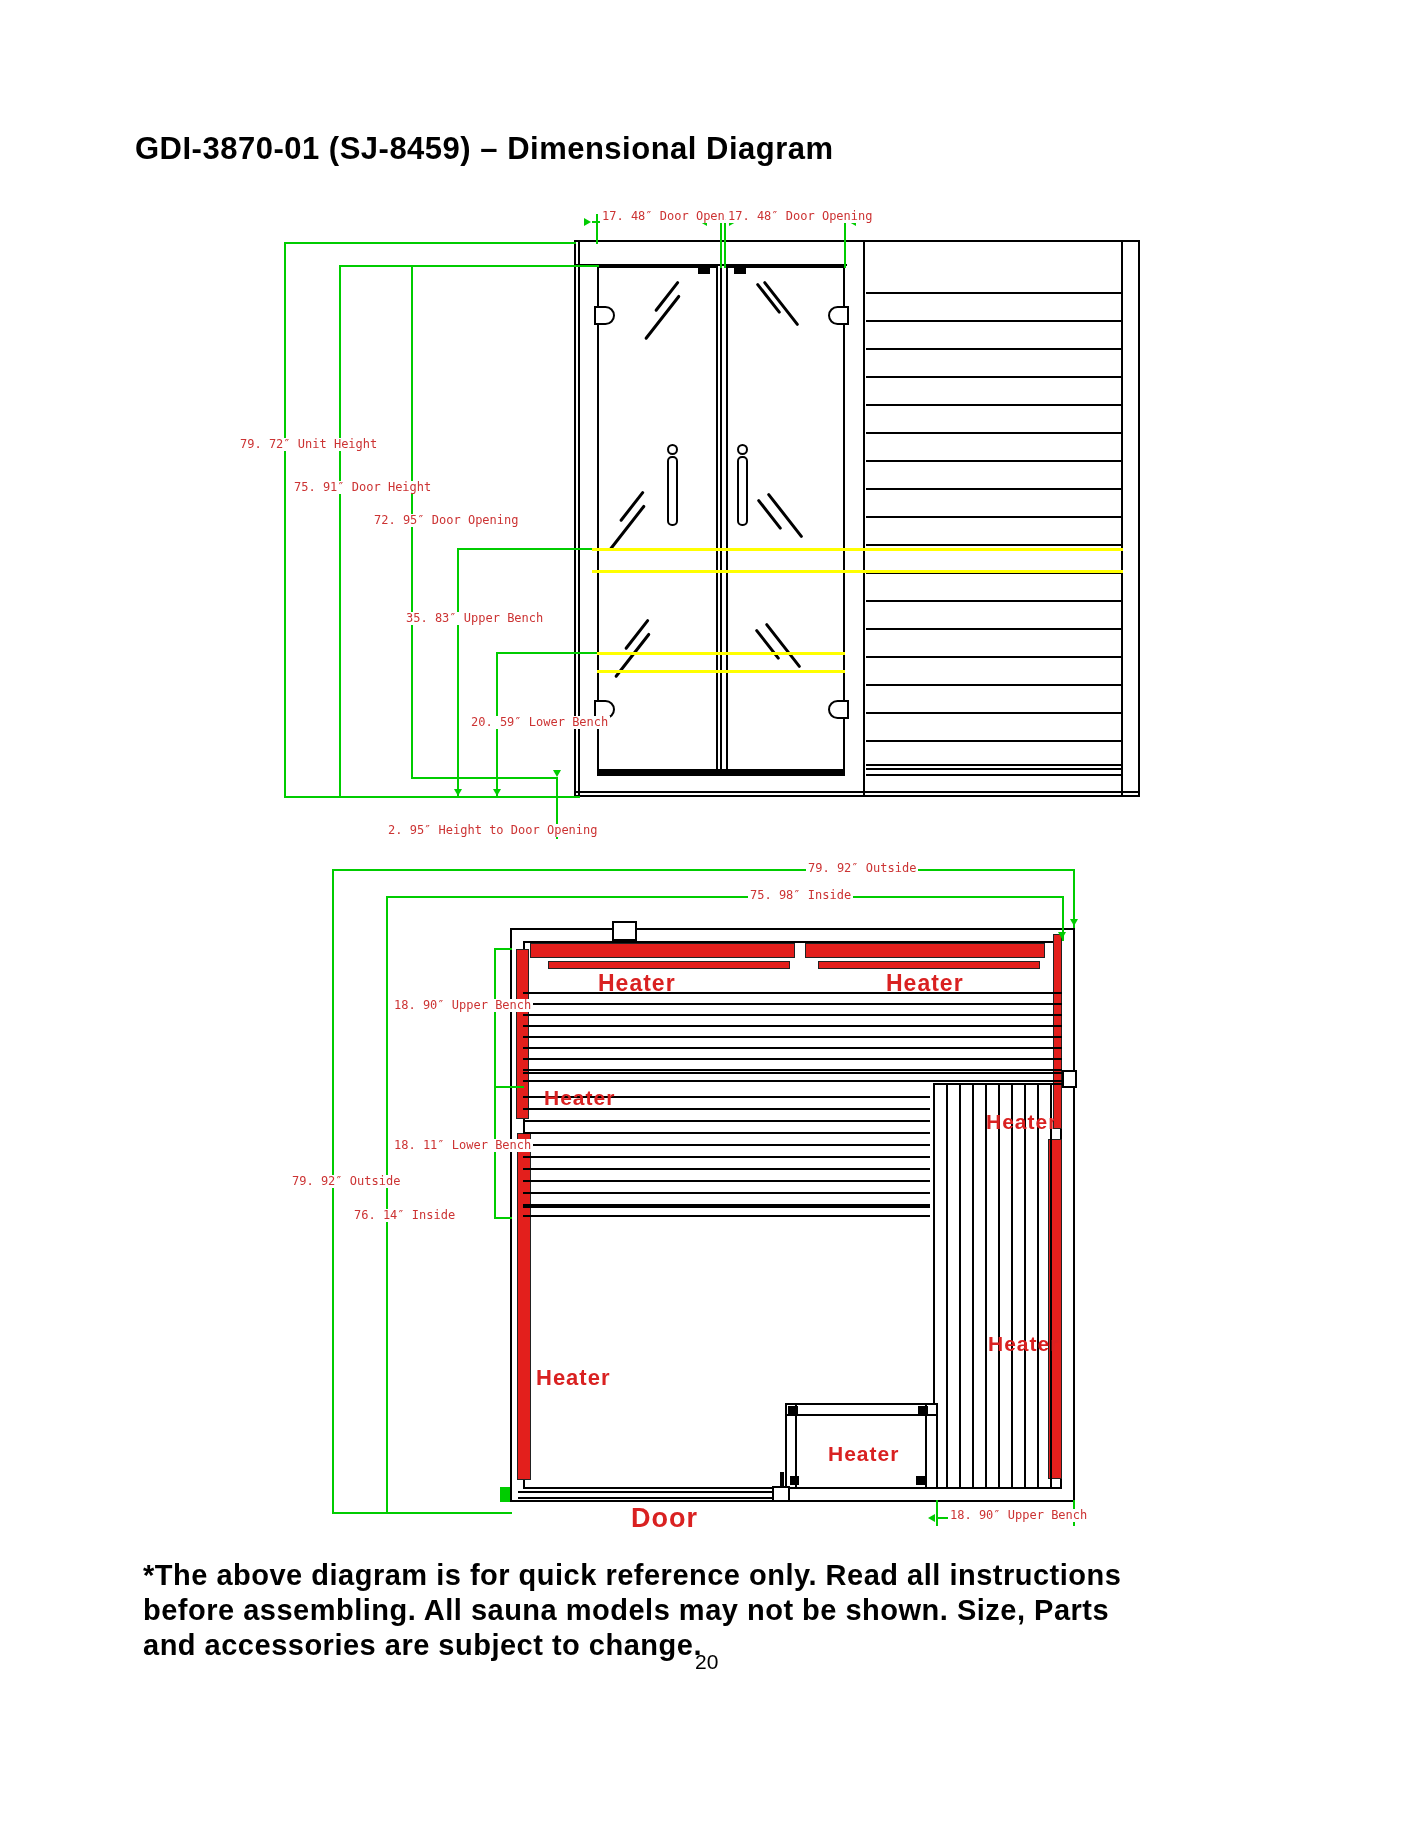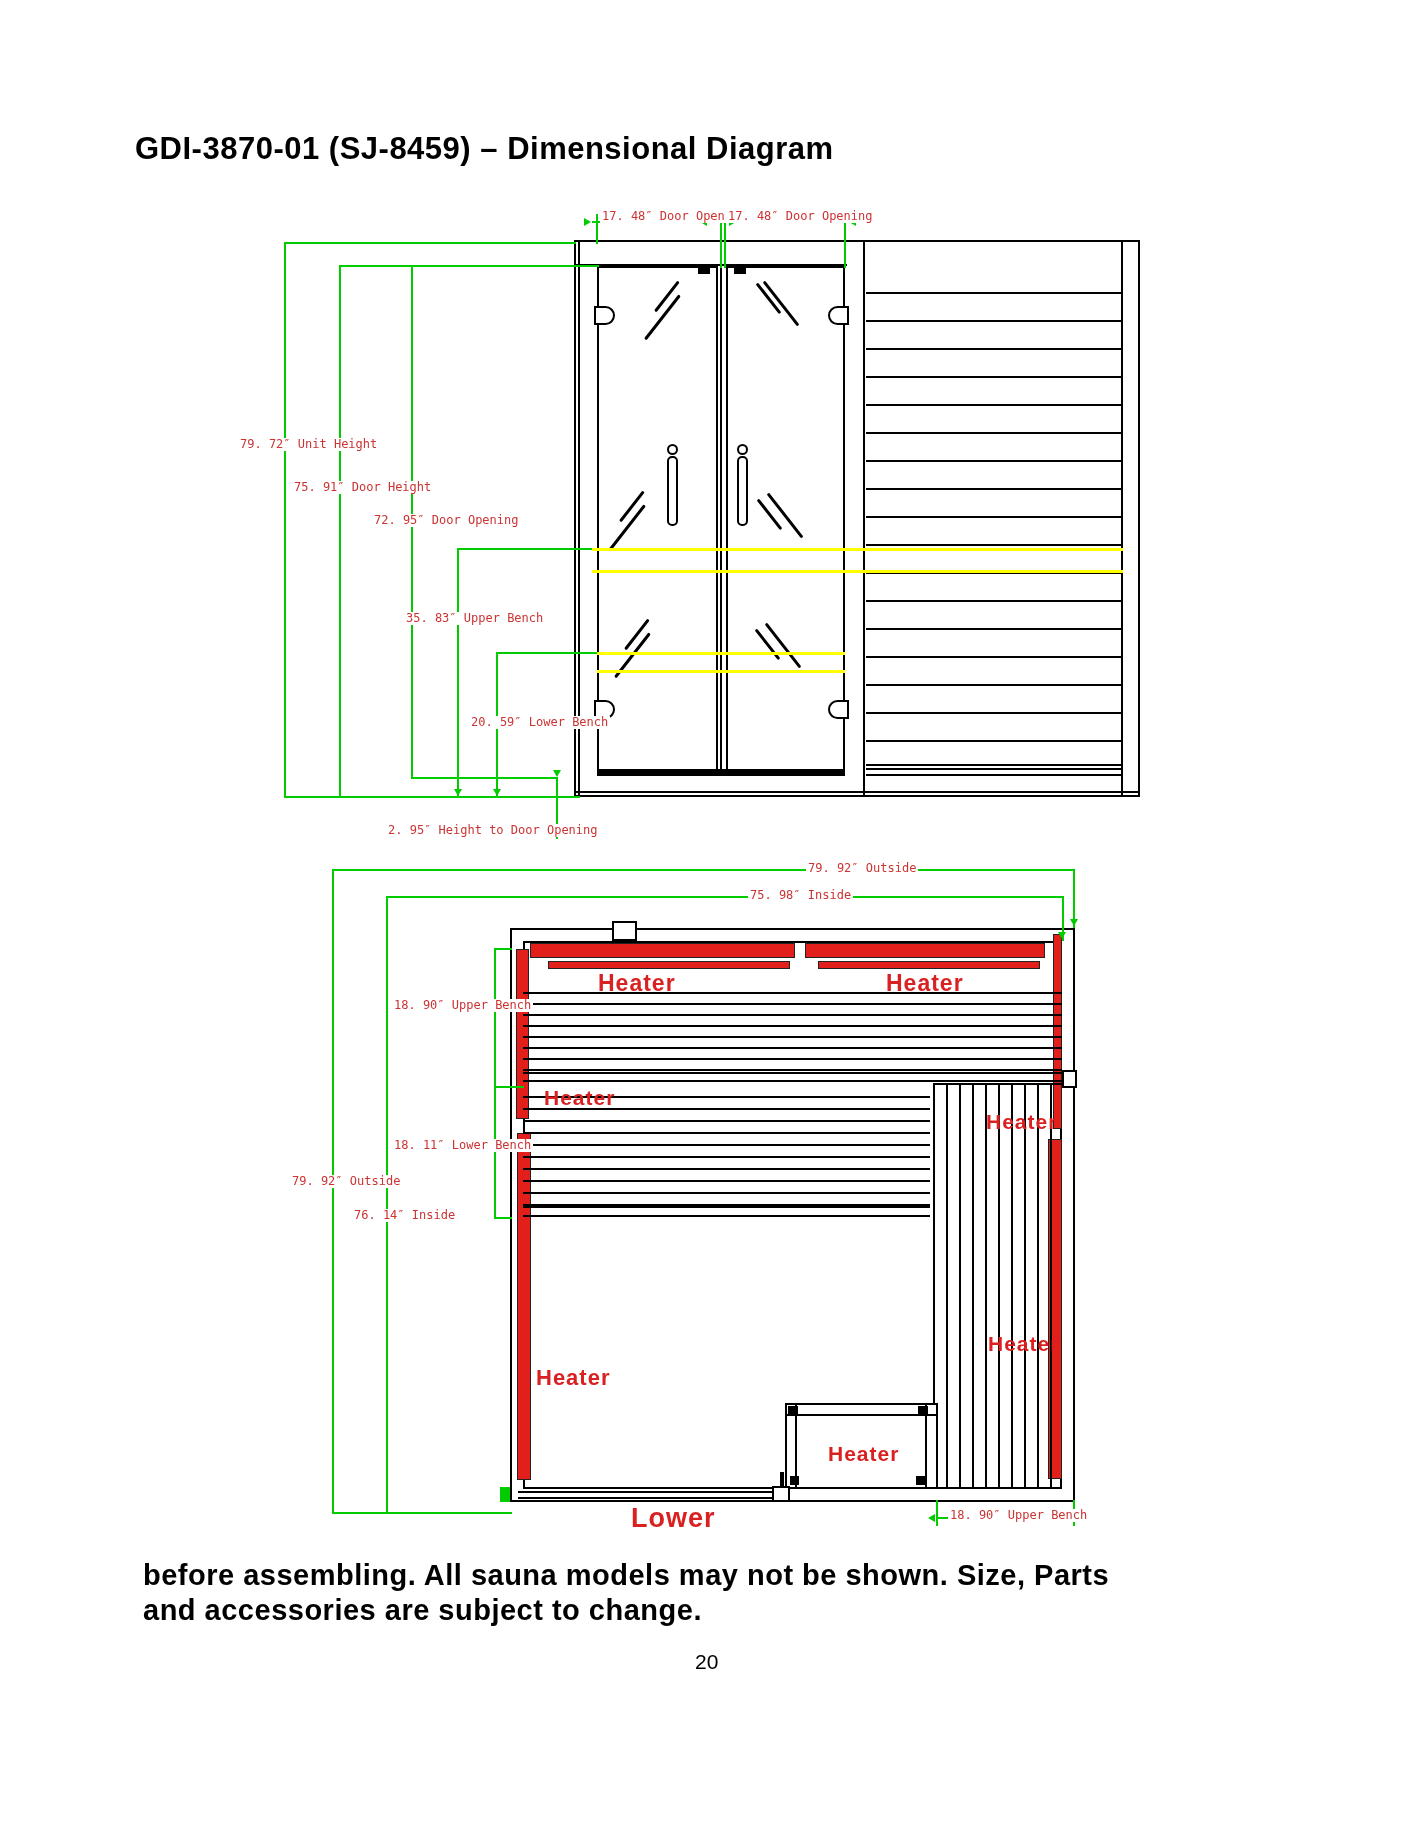--- a/index.html
+++ b/index.html
@@ -188,22 +188,23 @@
     <div class="lab" style="left:392px;top:1139px">18. 11″ Lower Bench</div>
     <div class="lab" style="left:948px;top:1509px">18. 90″ Upper Bench</div>
 
     <div class="heat" style="left:598px;top:970px;font-size:23px">Heater</div>
     <div class="heat" style="left:886px;top:970px;font-size:23px">Heater</div>
     <div class="heat" style="left:544px;top:1086px">Heater</div>
     <div class="heat" style="left:986px;top:1110px">Heater</div>
     <div class="heat" style="left:536px;top:1365px;font-size:22px">Heater</div>
     <div class="heat" style="left:988px;top:1332px">Heater</div>
     <div class="heat" style="left:828px;top:1442px">Heater</div>
-    <div class="doorLab" style="left:631px;top:1503px">Lower</div>
+    <div class="doorLab" style="left:631px;top:1503px">Door</div>
   </div>
 
   <div class="foot">
+    <div>*The above diagram is for quick reference only.  Read all instructions</div>
     <div>before assembling.  All sauna models may not be shown.  Size, Parts</div>
     <div>and accessories are subject to change.</div>
   </div>
 
   <div class="pageno">20</div>
 </div>
 
 </body></html>

